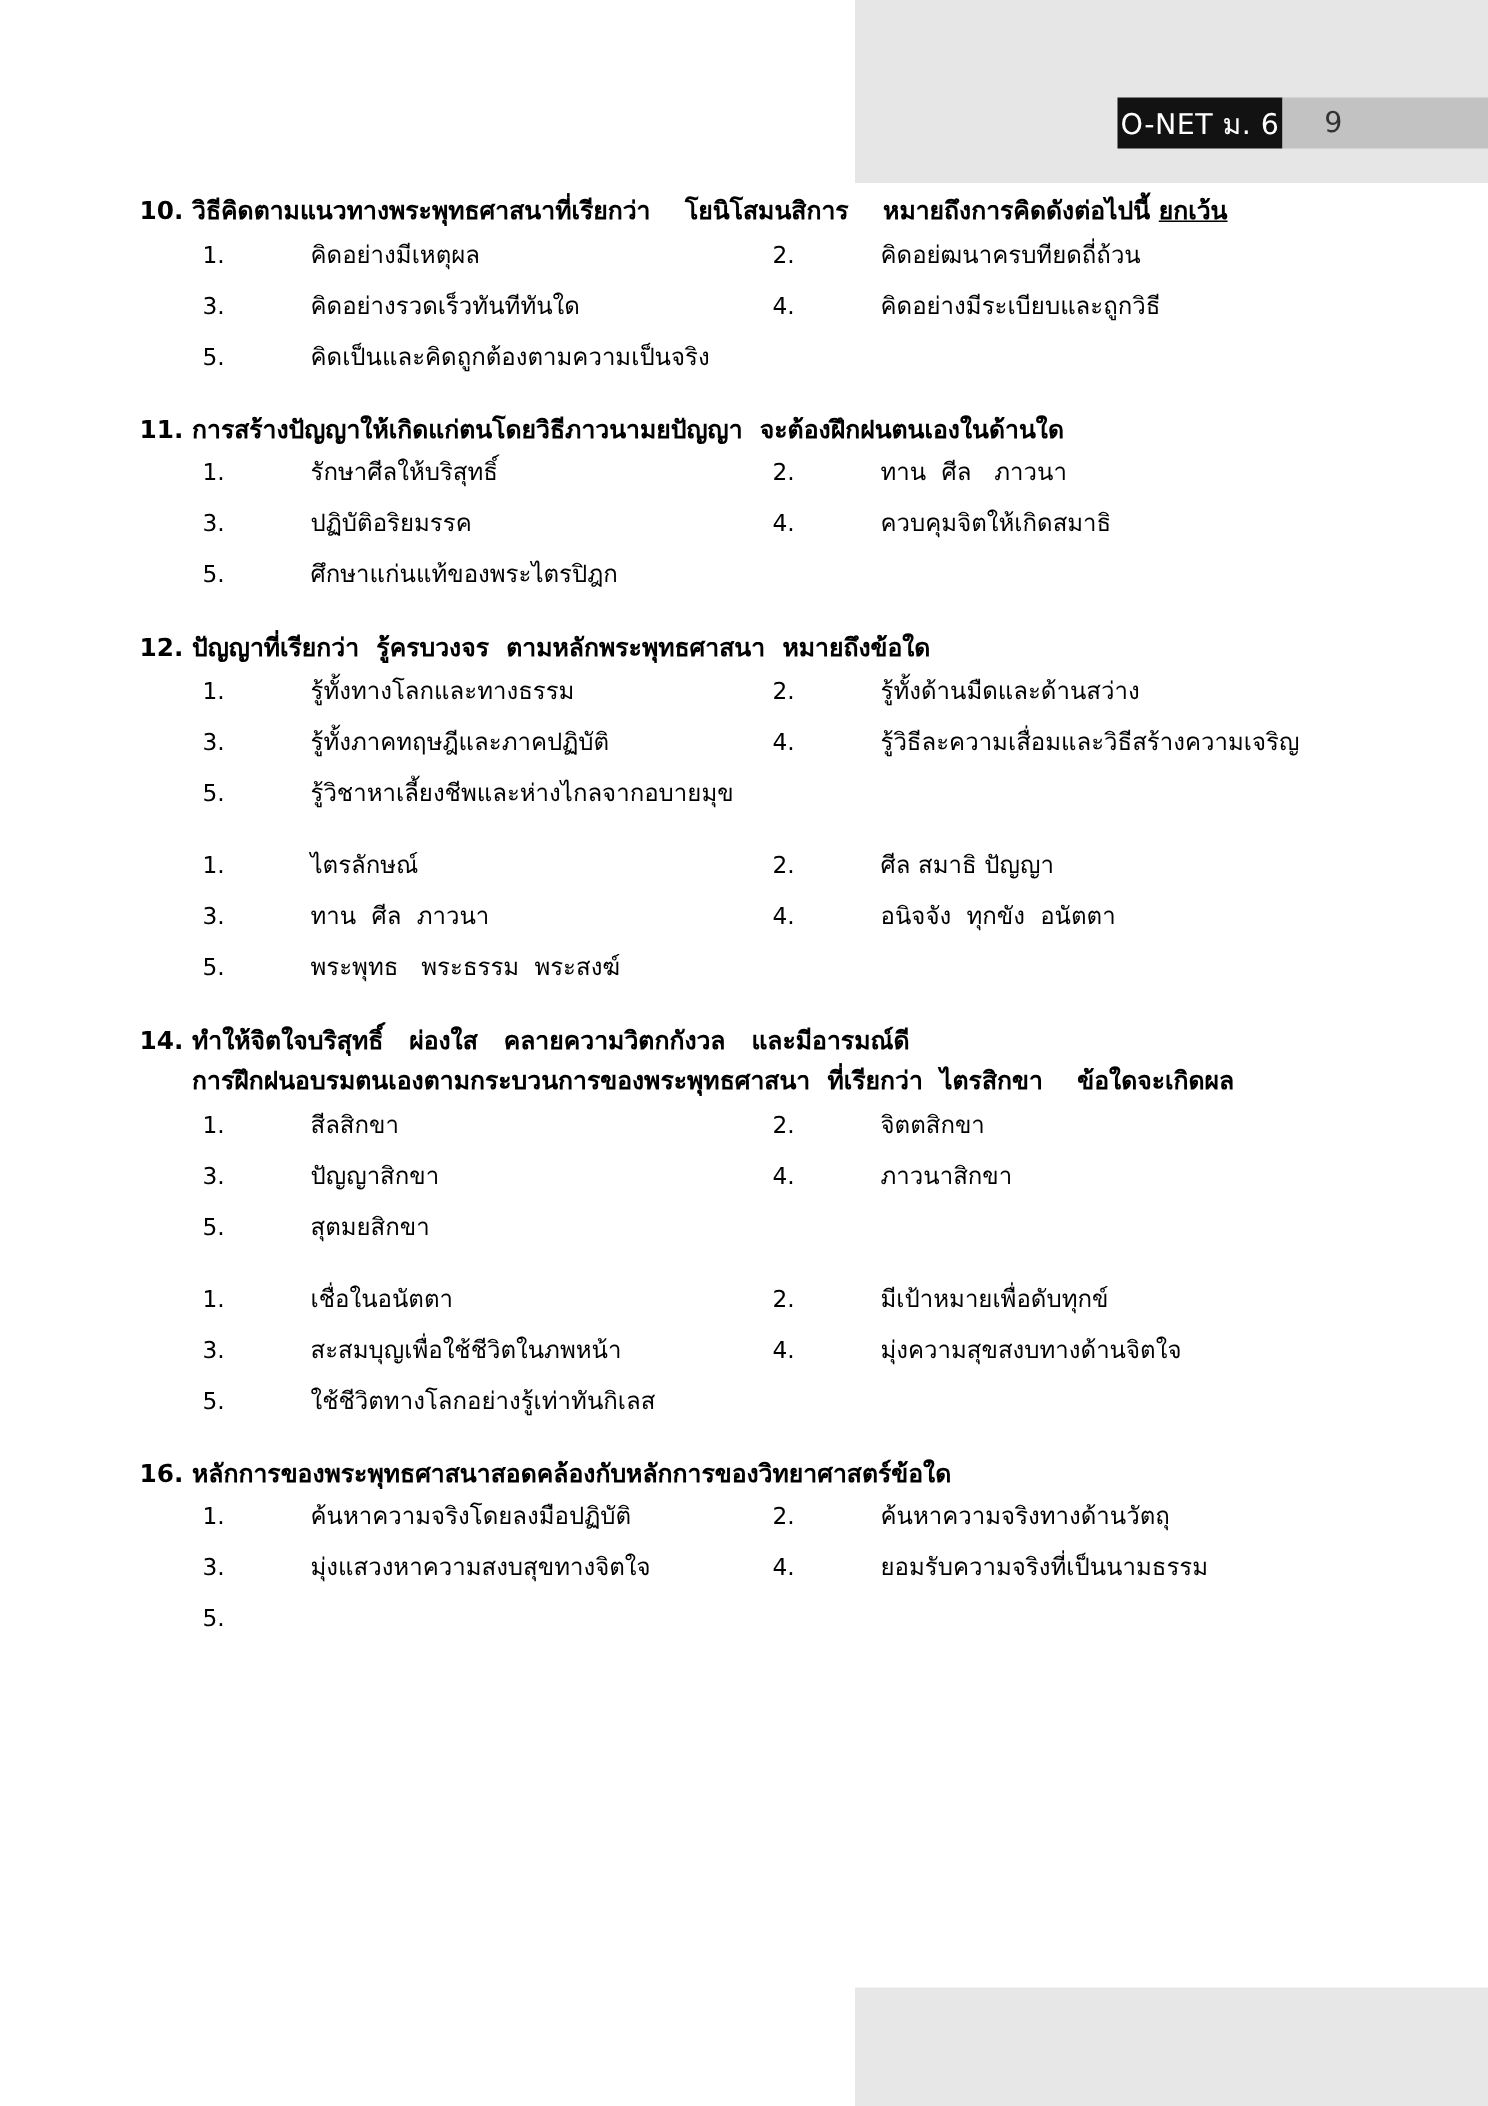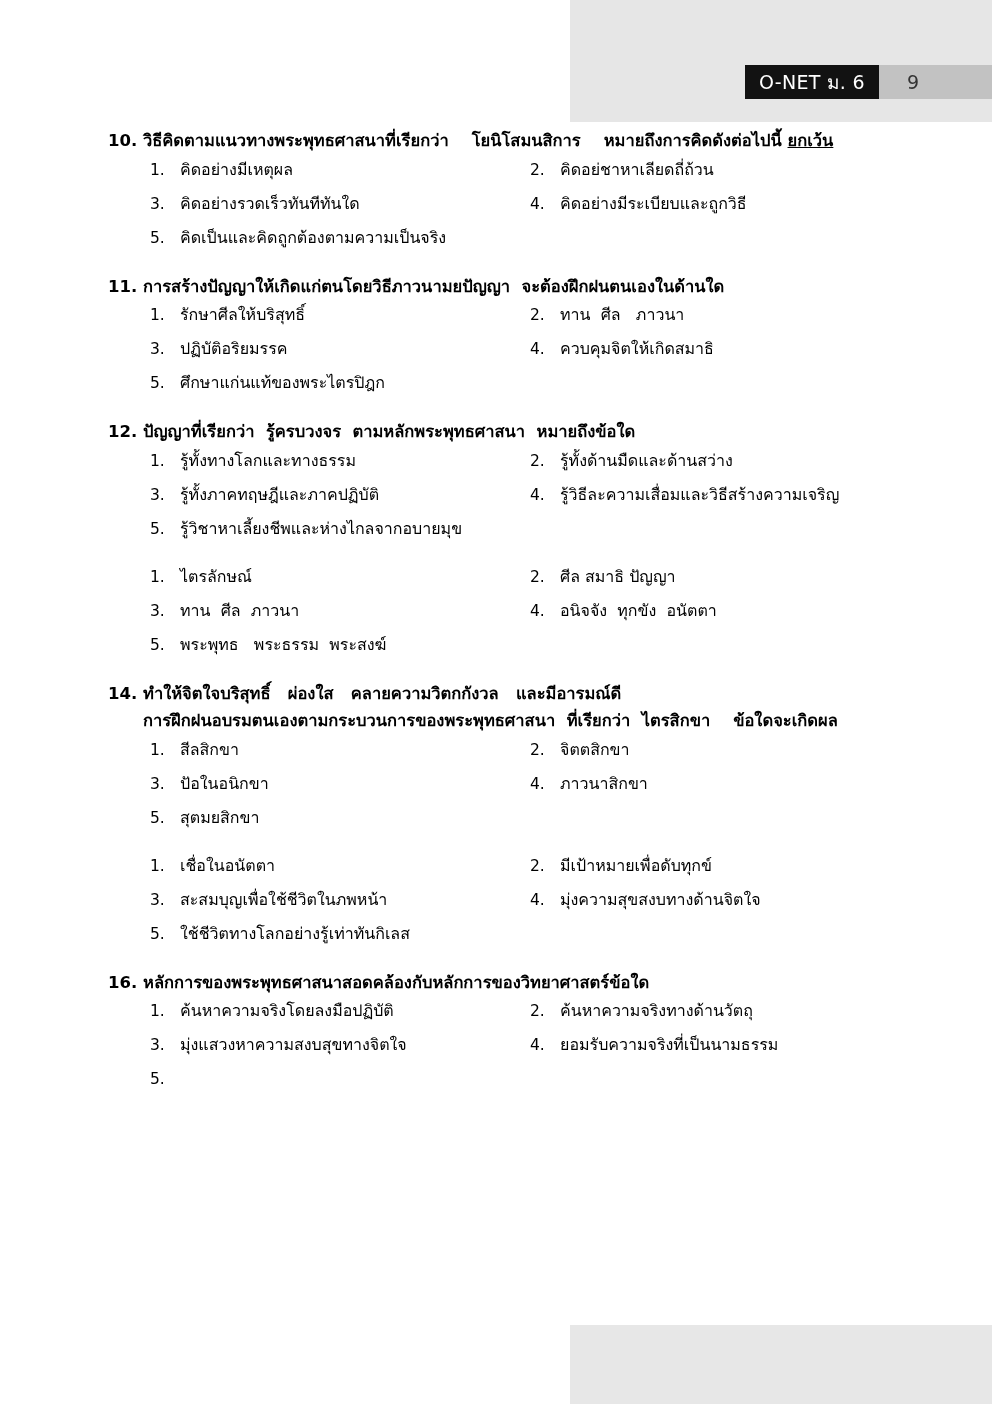--- a/index.html
+++ b/index.html
@@ -42,41 +42,41 @@
     display: flex;
     align-items: stretch;
     height: 34px;
   }
   .badge-black {
     background: #121212;
     color: #ffffff;
     display: flex;
     align-items: center;
     justify-content: center;
-    padding: 0 14px;
+    padding: 0 2px;
     font-size: 19px;
     letter-spacing: 0.3px;
     font-family: "DejaVu Sans", "Liberation Sans", sans-serif;
     white-space: nowrap;
   }
   .badge-gray {
     background: #c2c2c2;
     color: #333333;
     display: flex;
     align-items: center;
     padding: 0 22px 0 28px;
     font-size: 19px;
     min-width: 110px;
     white-space: nowrap;
   }
 
   
   .content {
     position: absolute;
-    left: 15px;
+    left: 0;
     top: 128px;
     width: 819px;
   }
 
   .question-block {
     position: relative;
     margin-bottom: 14px;
   }
 
   .q-stem-row {
@@ -125,20 +125,21 @@
   .opt-right {
     flex: 1 1 auto;
     padding-left: 0px;
   }
   .opt-num {
     flex: 0 0 30px;
     font-size: 15.5px;
   }
   .opt-text {
     white-space: pre;
+    margin-left: 42px;
   }
 </style>
 </head>
 <body>
 
 <div class="panel-top"></div>
 <div class="panel-bottom"></div>
 
 <div class="badge-wrap">
   <div class="badge-black">O-NET ม. 6</div>
@@ -154,21 +155,21 @@
         </div>
       </div>
       <div class="options">
         <div class="opt-row">
           <div class="opt opt-left">
             <span class="opt-num">1.</span>
             <span class="opt-text">คิดอย่างมีเหตุผล</span>
           </div>
           <div class="opt opt-right">
             <span class="opt-num">2.</span>
-            <span class="opt-text">คิดอย่ชาหาเลียดถี่ถ้วน</span>
+            <span class="opt-text">คิดอย่ฒนาครบทียดถี่ถ้วน</span>
           </div>
         </div>
         <div class="opt-row">
           <div class="opt opt-left">
             <span class="opt-num">3.</span>
             <span class="opt-text">คิดอย่างรวดเร็วทันทีทันใด</span>
           </div>
           <div class="opt opt-right">
             <span class="opt-num">4.</span>
             <span class="opt-text">คิดอย่างมีระเบียบและถูกวิธี</span>
@@ -303,21 +304,21 @@
             <span class="opt-text">สีลสิกขา</span>
           </div>
           <div class="opt opt-right">
             <span class="opt-num">2.</span>
             <span class="opt-text">จิตตสิกขา</span>
           </div>
         </div>
         <div class="opt-row">
           <div class="opt opt-left">
             <span class="opt-num">3.</span>
-            <span class="opt-text">ปัอในอนิกขา</span>
+            <span class="opt-text">ปัญญาสิกขา</span>
           </div>
           <div class="opt opt-right">
             <span class="opt-num">4.</span>
             <span class="opt-text">ภาวนาสิกขา</span>
           </div>
         </div>
         <div class="opt-row">
           <div class="opt opt-left">
             <span class="opt-num">5.</span>
             <span class="opt-text">สุตมยสิกขา</span>

